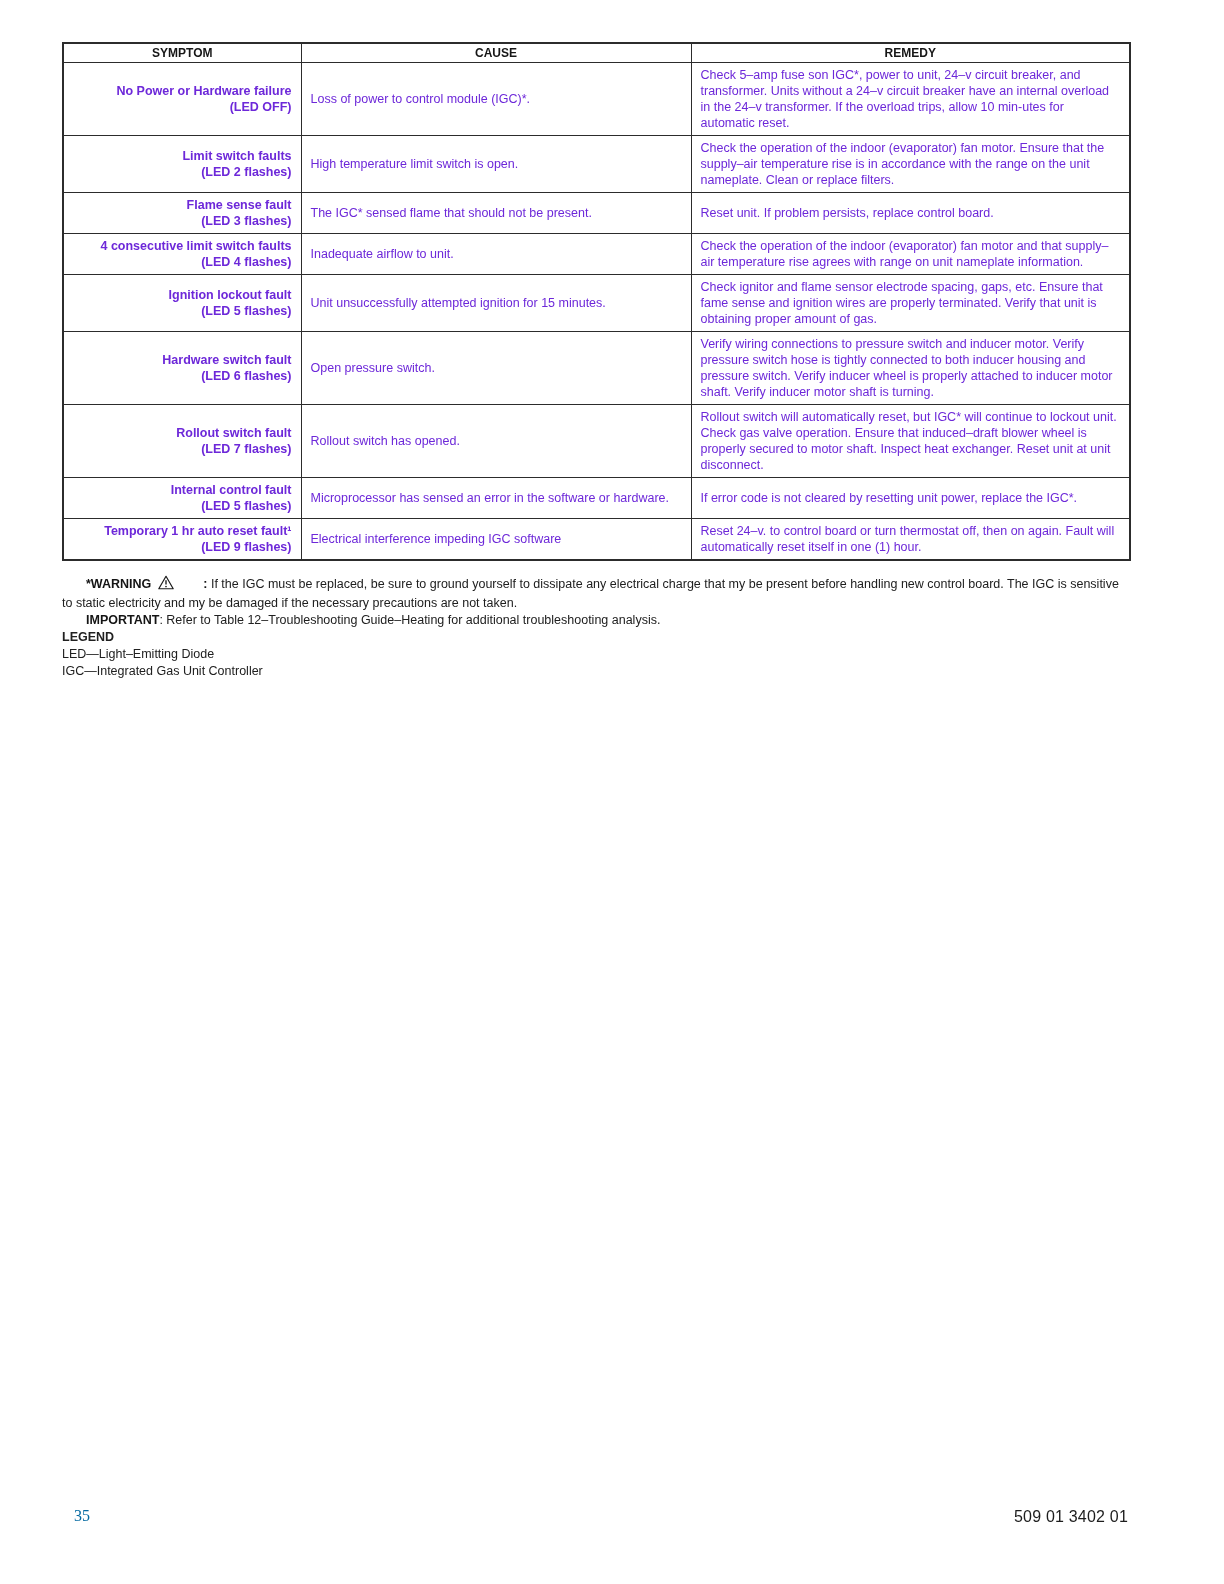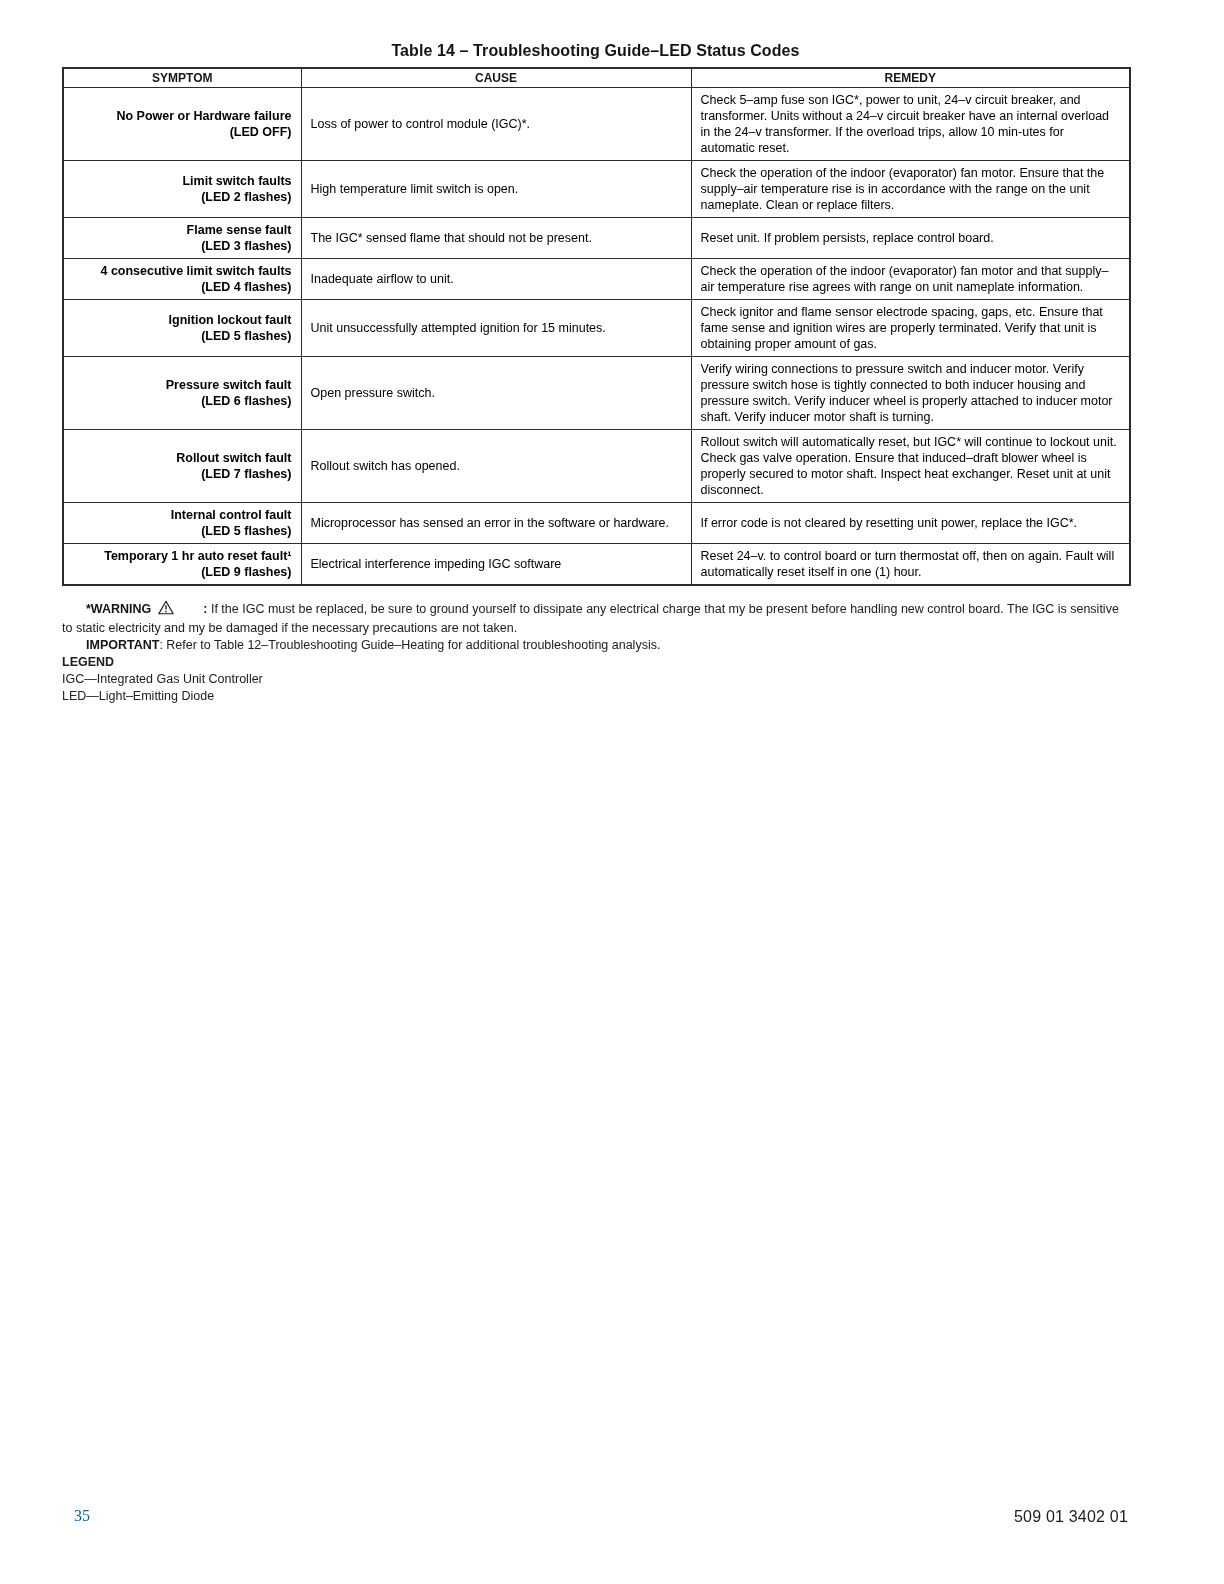--- a/index.html
+++ b/index.html
@@ -22,21 +22,21 @@
   }
   table.tshoot th, table.tshoot td{
     border:1px solid #2c2c2c;
   }
   table.tshoot th{
     font-size:12px;font-weight:bold;padding:2px 4px;height:13px;
     text-align:center;color:#161616;
   }
   table.tshoot td{
     font-size:12.5px;line-height:16px;padding:4px 9px;
-    vertical-align:middle;color:#000000;
+    vertical-align:middle;color:#6d28d9;
   }
   col.c-symptom{width:238px;}
   col.c-cause{width:390px;}
   col.c-remedy{width:439px;}
   td.col-symptom{font-weight:bold;color:#161616;text-align:right;}
   .notes{margin-top:14px;font-size:12.5px;line-height:17px;color:#202020;}
   .notes p{margin:0;}
   .notes b{color:#141414;margin-left:24px;}
   .warn-icon{
     display:inline-block;vertical-align:-2px;margin:0 5px 0 7px;
@@ -50,21 +50,20 @@
     position:absolute;right:96px;top:1508px;
     font-size:16px;letter-spacing:.2px;color:#1d1d1d;
   }
 </style>
 </head>
 <body>
 
 <div class="page">
   <div class="content">
 
-    <p class="doc-title">Table 14 – Troubleshooting Guide–LED Status Codes</p>
 
     <table class="tshoot">
       <colgroup>
         <col class="c-symptom">
           <col class="c-cause">
           <col class="c-remedy">
       </colgroup>
       <thead>
         <tr>
           <th>SYMPTOM</th>
@@ -108,21 +107,21 @@
           <tr>
             <td class="col-symptom">
               <div>Ignition lockout fault</div>
               <div>(LED 5 flashes)</div>
             </td>
             <td>Unit unsuccessfully attempted ignition for 15 minutes.</td>
             <td>Check ignitor and flame sensor electrode spacing, gaps, etc. Ensure that fame sense and ignition wires are properly terminated. Verify that unit is obtaining proper amount of gas.</td>
           </tr>
           <tr>
             <td class="col-symptom">
-              <div>Pressure switch fault</div>
+              <div>Hardware switch fault</div>
               <div>(LED 6 flashes)</div>
             </td>
             <td>Open pressure switch.</td>
             <td>Verify wiring connections to pressure switch and inducer motor. Verify pressure switch hose is tightly connected to both inducer housing and pressure switch. Verify inducer wheel is properly attached to inducer motor shaft. Verify inducer motor shaft is turning.</td>
           </tr>
           <tr>
             <td class="col-symptom">
               <div>Rollout switch fault</div>
               <div>(LED 7 flashes)</div>
             </td>
@@ -154,21 +153,21 @@
             <path d="M10 1.2 L19 16.8 L1 16.8 Z" fill="none" stroke="#1b1b1b" stroke-width="1.5" stroke-linejoin="round"></path>
             <line x1="10" y1="6.2" x2="10" y2="11.4" stroke="#1b1b1b" stroke-width="1.7"></line>
             <circle cx="10" cy="14" r="1.05" fill="#1b1b1b"></circle>
           </svg></span><b>:</b>
         <span>If the IGC must be replaced, be sure to ground yourself to dissipate any electrical charge that my be present before handling new control board. The IGC is sensitive to static electricity and my be damaged if the necessary precautions are not taken.</span>
       </p>
       <p>
         <b>IMPORTANT</b><span>: Refer to Table 12–Troubleshooting Guide–Heating for additional troubleshooting analysis.</span>
       </p>
       <p class="legend-title">LEGEND</p>
+      <p>LED—Light–Emitting Diode</p>
       <p>IGC—Integrated Gas Unit Controller</p>
-      <p>LED—Light–Emitting Diode</p>
     </div>
 
   </div>
 
   <div class="footer-page">35</div>
   <div class="footer-part">509 01 3402 01</div>
 </div>
 
 </body></html>

